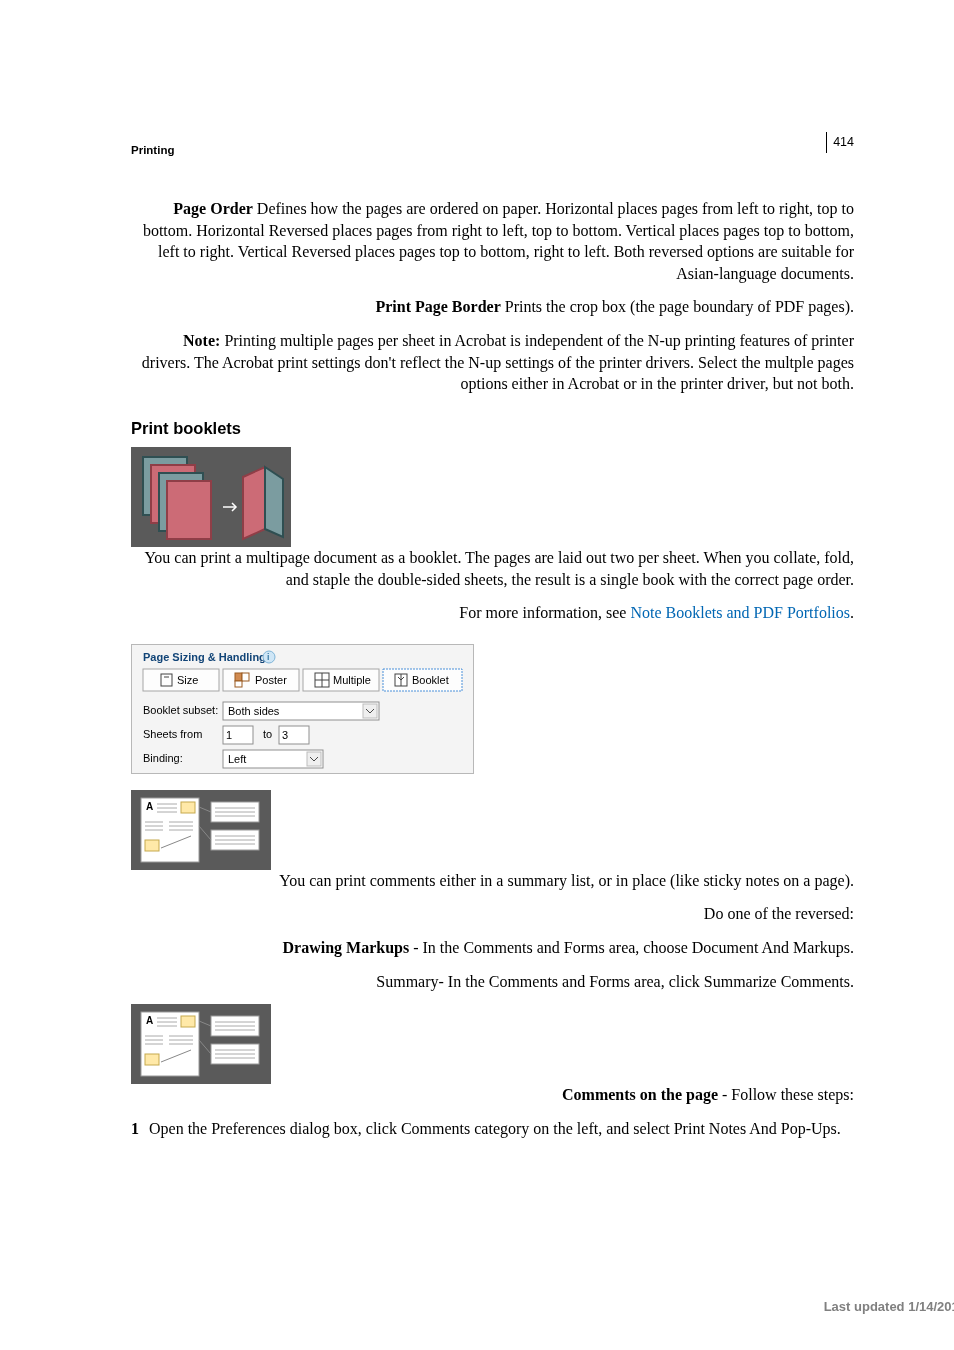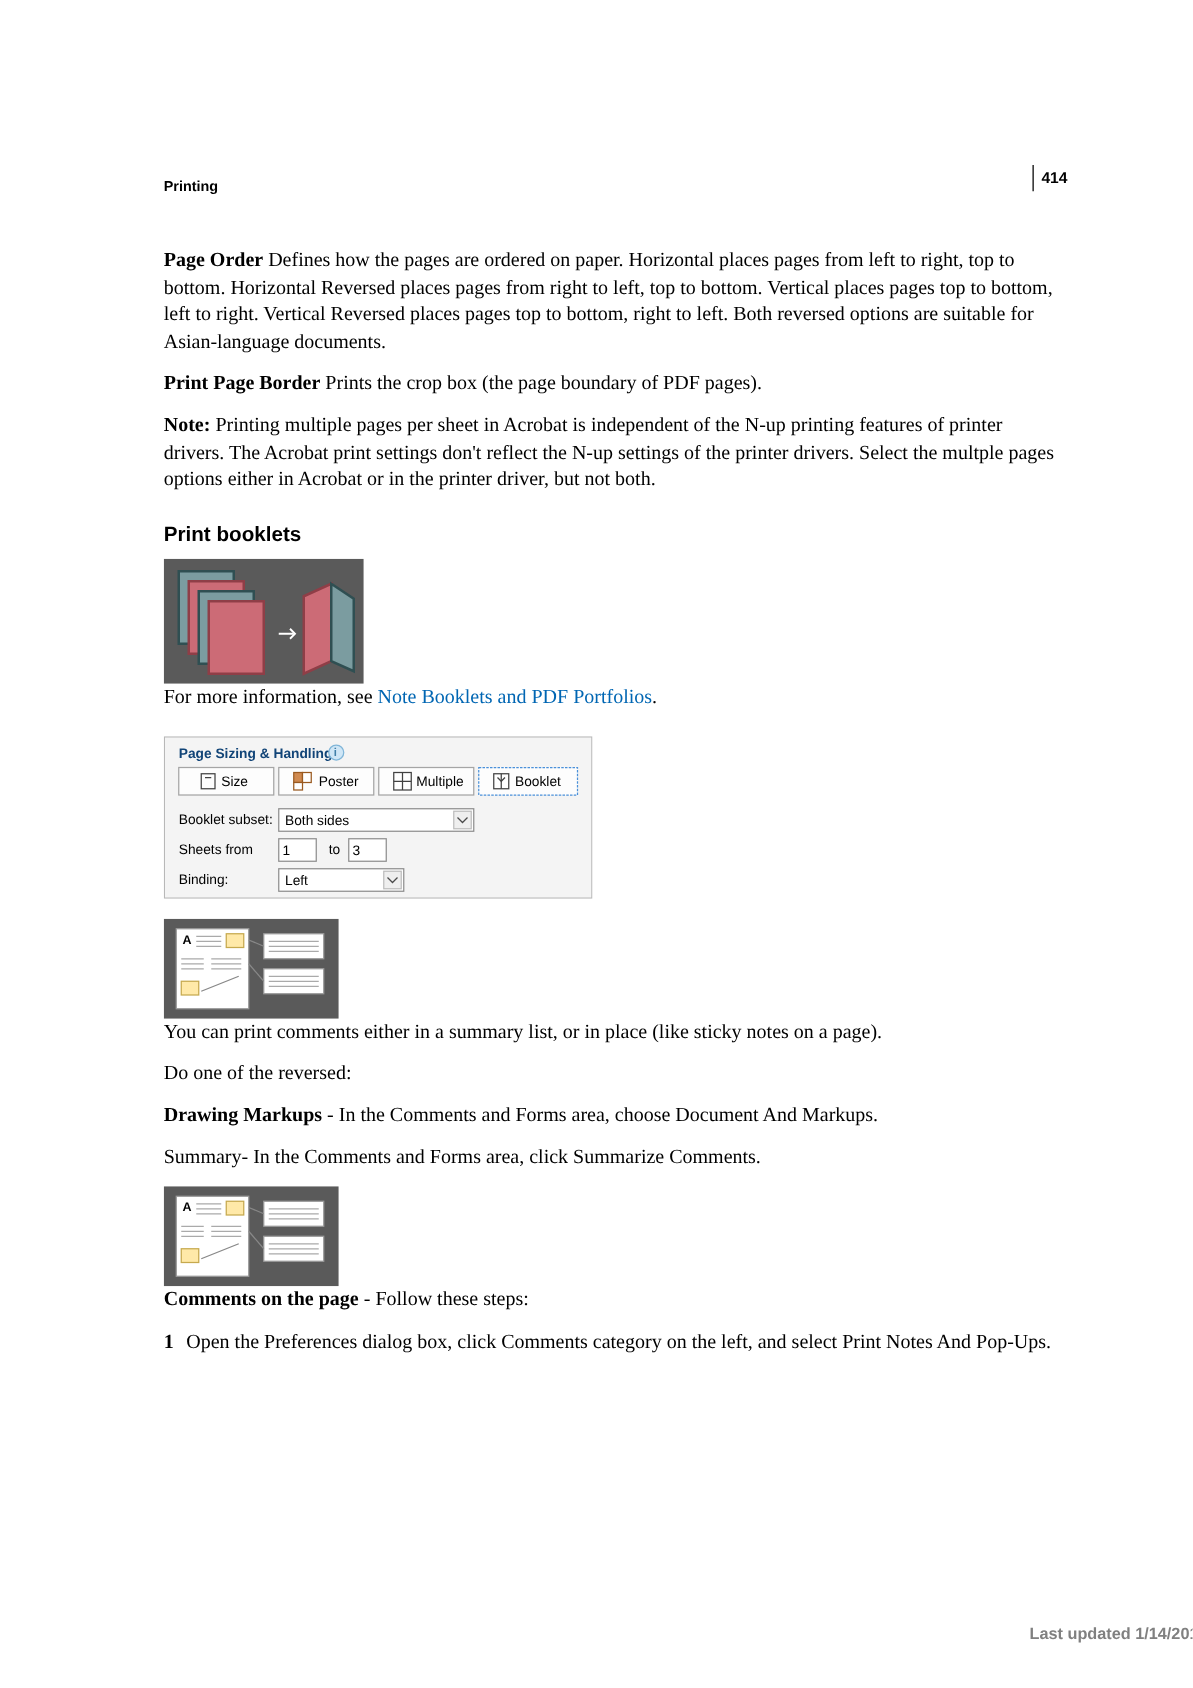--- a/index.html
+++ b/index.html
@@ -1,20 +1,20 @@
 <!DOCTYPE html>
 <html><head>
 <meta charset="utf-8">
 <style>
   html,body{margin:0;padding:0;background:#fff;color:#000;font-family:"Minion Pro","Times New Roman",Georgia,serif;font-size:16px;line-height:1.35}
   .page{position:relative;width:954px;min-height:1350px;margin:0 auto;box-sizing:border-box;padding:138px 100px 60px 131px}
-  .page-num{position:absolute;top:132px;right:100px;font-family:"Myriad Pro","Helvetica Neue",Arial,sans-serif;font-size:12.5px;font-weight:700;border-left:1px solid #000;padding:2px 0 2px 6px}
+  .page-num{position:absolute;top:132px;right:100px;font-family:"Myriad Pro","Helvetica Neue",Arial,sans-serif;font-size:12.5px;font-weight:400;border-left:1px solid #000;padding:2px 0 2px 6px}
   .running-head{position:absolute;top:143px;left:131px;font-family:"Myriad Pro","Helvetica Neue",Arial,sans-serif;font-size:11.5px;font-weight:700}
   .content{margin-top:60px}
-  .para{margin:0 0 12px 0;text-align:left}
+  .para{margin:0 0 12px 0;text-align:right}
   .strong{font-weight:700}
   h2.section{font-family:"Myriad Pro","Helvetica Neue",Arial,sans-serif;font-size:16.5px;font-weight:700;margin:22px 0 8px 0}
   a.bodylink{color:#0066b3;text-decoration:none}
   ul.bul{margin:6px 0 10px 0;padding-left:22px;list-style:none}
   ul.bul li::before{content:"•";display:inline-block;width:14px;margin-left:-18px;color:#000}
   .footer{position:absolute;bottom:34px;left:12px;width:100%;text-align:right;color:#808080;font-family:"Myriad Pro","Helvetica Neue",Arial,sans-serif;font-size:13px;font-weight:600}
   svg{display:block}
   .ol{margin:6px 0 10px 0;padding-left:22px;list-style:none;counter-reset:step}
   .ol li{counter-increment:step}
   .ol li::before{content:counter(step);font-weight:700;display:inline-block;width:18px;margin-left:-22px}
@@ -53,20 +53,21 @@
       <rect x="36" y="34" width="44" height="58" fill="#cc6b76" stroke="#8f3e47" stroke-width="2"></rect>
 
       <line x1="92" y1="60" x2="104" y2="60" stroke="#fff" stroke-width="1.5"></line>
       <polyline points="101,56 105,60 101,64" fill="none" stroke="#fff" stroke-width="1.5"></polyline>
 
       <polygon points="112,30 134,20 134,82 112,92" fill="#cc6b76" stroke="#8f3e47" stroke-width="2"></polygon>
       <polygon points="134,20 152,32 152,90 134,82" fill="#7b9ca0" stroke="#2f4f52" stroke-width="2"></polygon>
     </svg>
   </div>
 
+  <p class="para">You can print a multipage document as a booklet. The pages are laid out two per sheet. When you collate, fold, and staple the double-sided sheets, the result is a single book with the correct page order.</p>
 
 
   <p class="para">
     <span>For more information, see </span><a class="bodylink">Note Booklets and PDF Portfolios</a><span>.</span>
   </p>
 
   <div class="dialog-fig">
     <svg width="343" height="130" viewBox="0 0 343 130" font-family="Tahoma,Arial,sans-serif" font-size="11">
       <rect x="0.5" y="0.5" width="342" height="129" fill="#f4f4f4" stroke="#b8b8b8"></rect>
 

